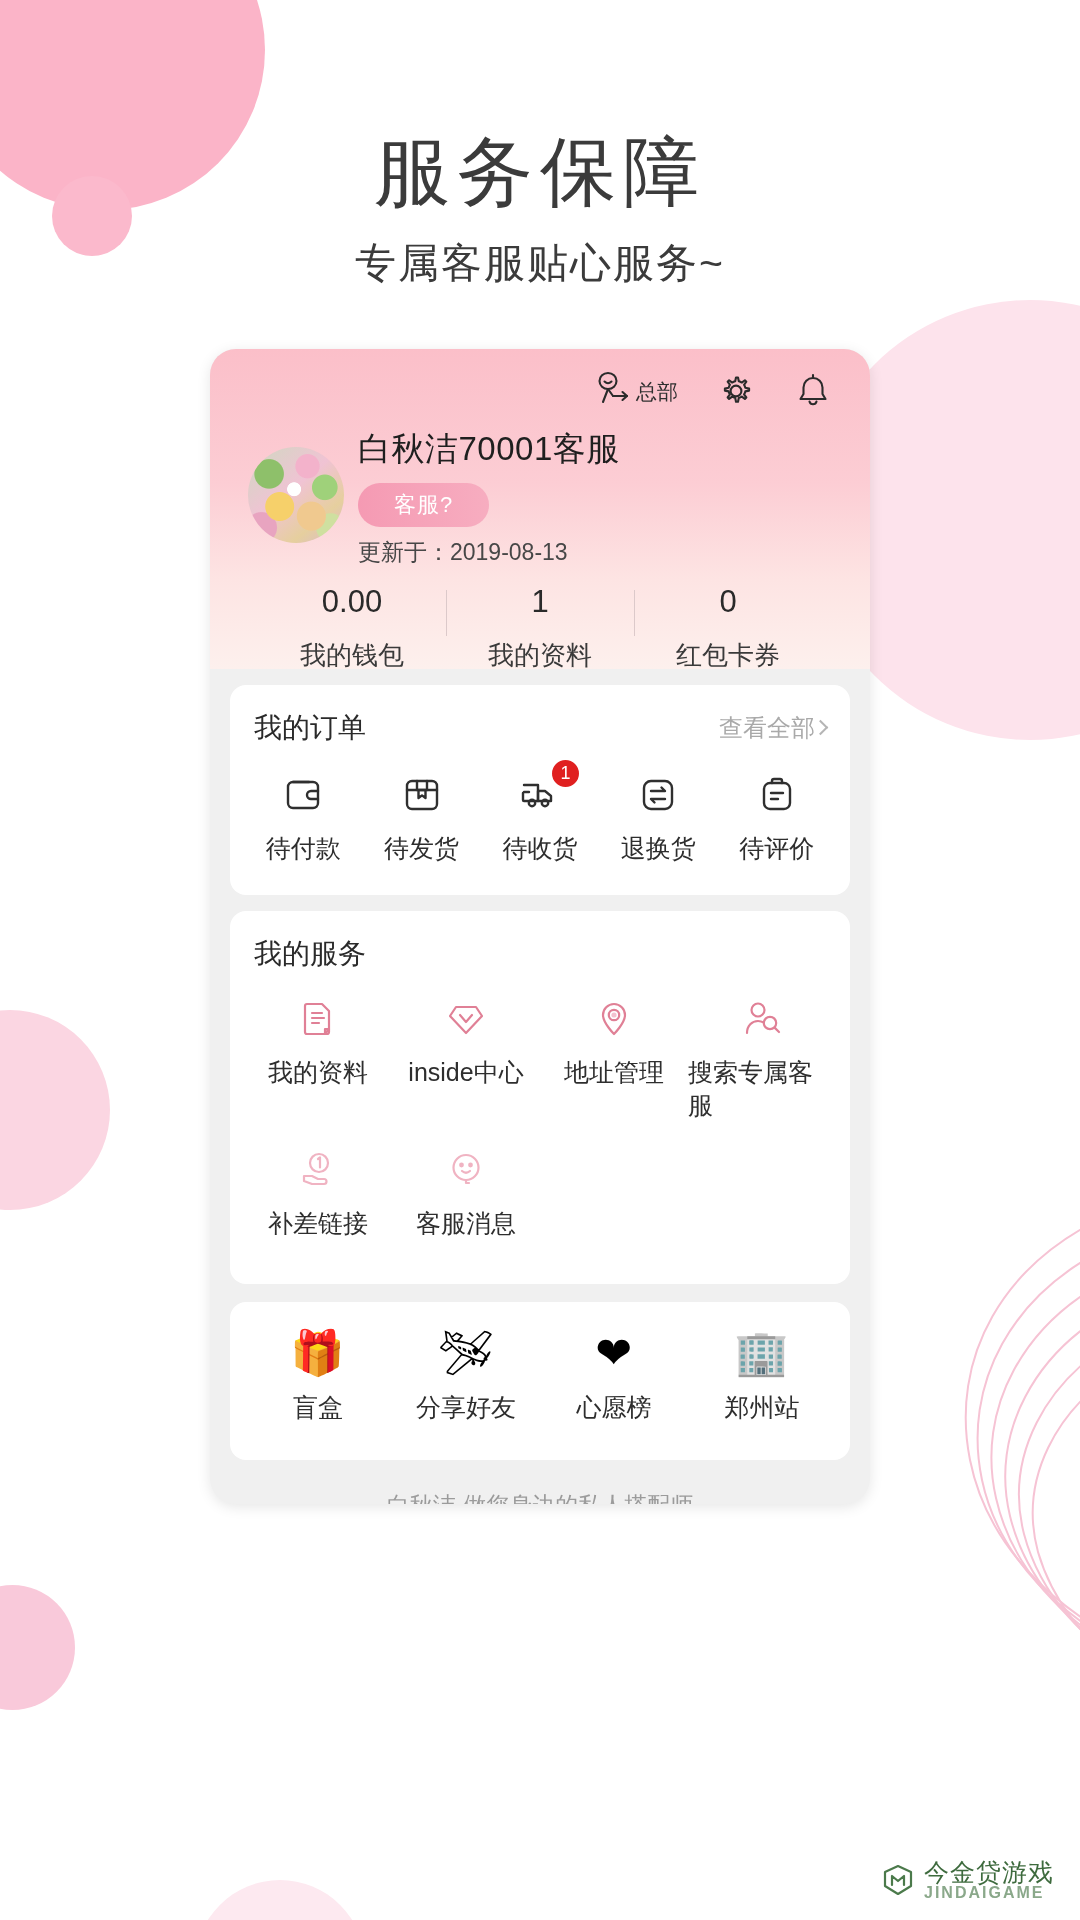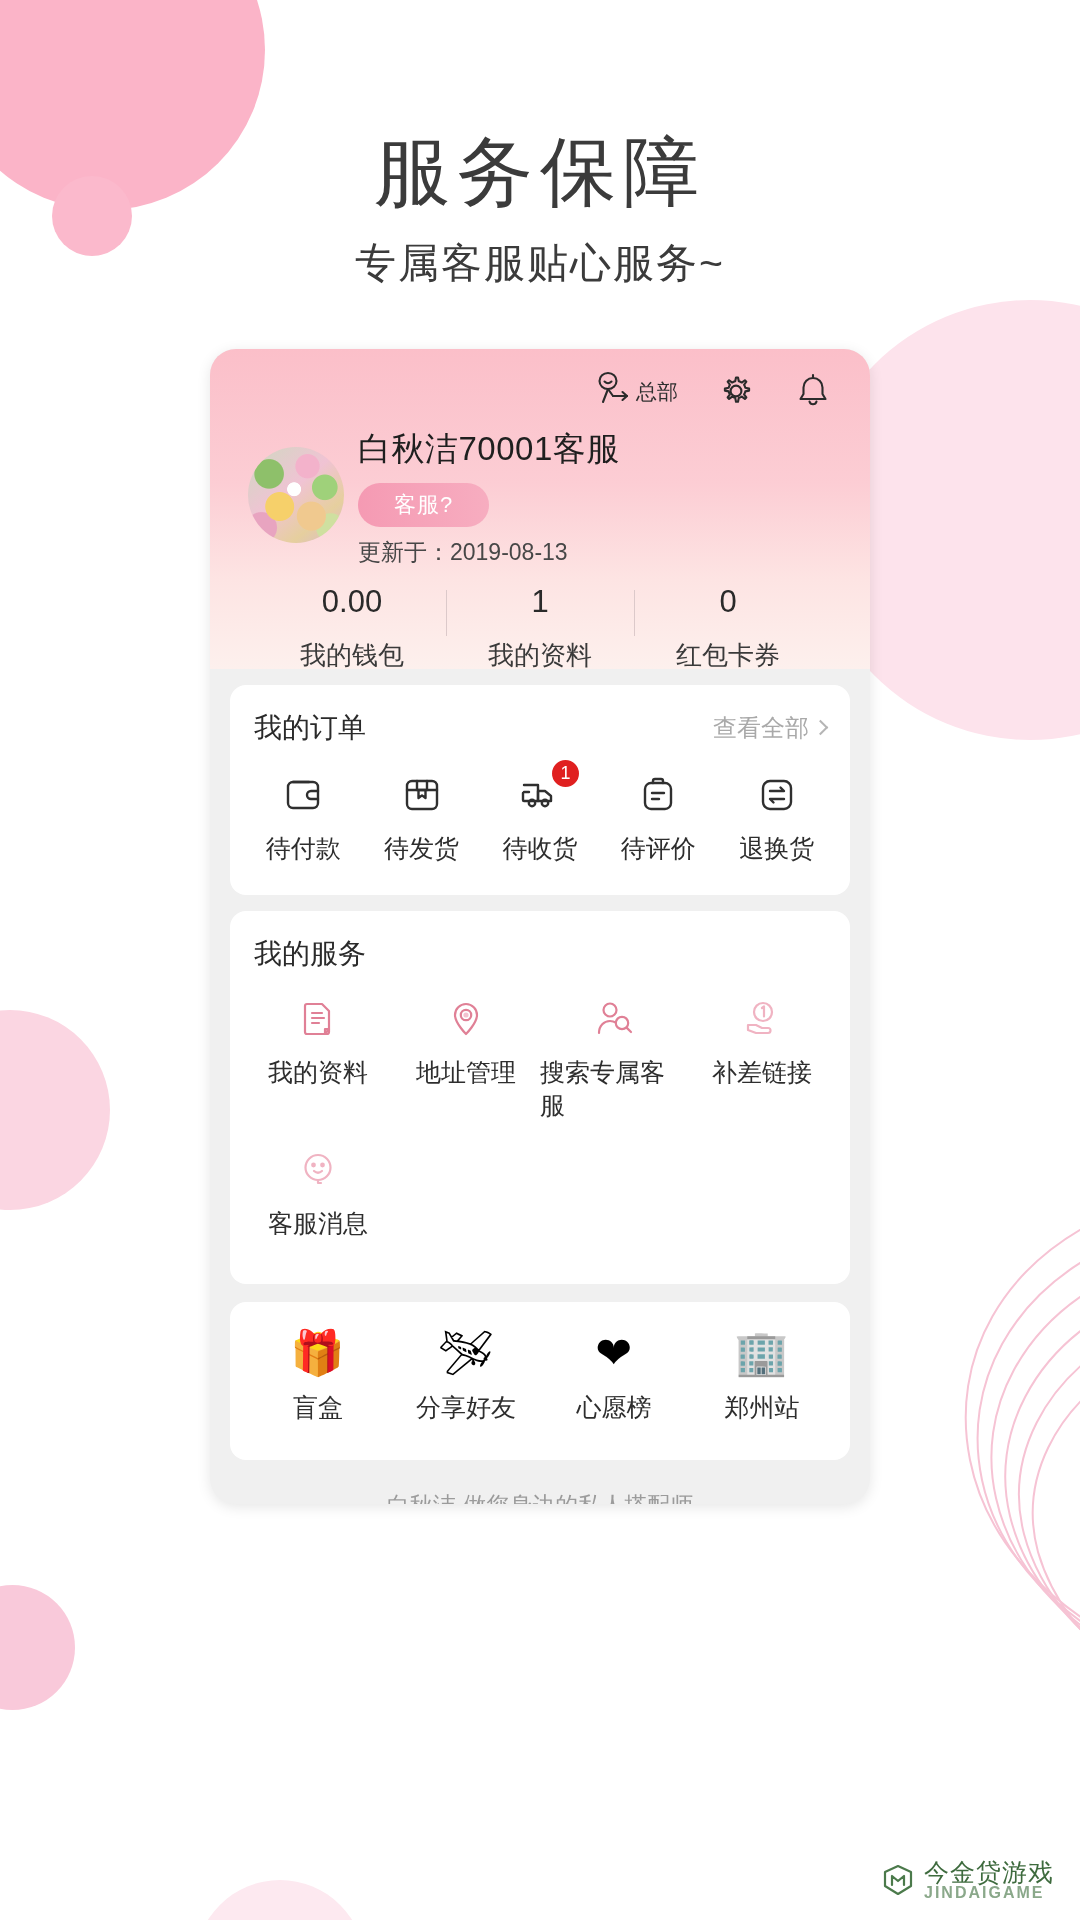--- a/index.html
+++ b/index.html
@@ -97,21 +97,21 @@
 
   .panel {
     background: #fff; border-radius: 16px;
     margin: 16px 20px 0; padding: 0 10px;
   }
   .panel-head {
     display: flex; justify-content: space-between; align-items: center;
     padding: 24px 14px 18px;
   }
   .panel-title { font-size: 28px; color: #2a2a2a; }
-  .view-all { display: flex; align-items: center; gap: 6px; font-size: 24px; color: #a9a9a9; }
+  .view-all { display: flex; align-items: center; font-size: 24px; color: #a9a9a9; }
   .chev { width: 11px; height: 11px; border-right: 2px solid #b5b5b5; border-top: 2px solid #b5b5b5; transform: rotate(45deg); }
 
   .grid5 { display: flex; padding: 4px 4px 30px; }
   .grid4 { display: flex; flex-wrap: wrap; padding: 2px 4px 22px; }
   .cell { flex: 0 0 20%; display: flex; flex-direction: column; align-items: center; gap: 13px; position: relative; }
   .grid4 .cell { flex: 0 0 25%; margin-bottom: 22px; }
   .cell .lab { font-size: 25px; color: #2e2e2e; }
   .cell .ico { position: relative; width: 50px; height: 50px; display: flex; align-items: center; justify-content: center; }
   .cell .ico.emoji { font-size: 44px; line-height: 1; }
   .dot {
@@ -290,41 +290,41 @@
           </svg>
           <span class="dot">1</span>
         </span>
         <span class="lab">待收货</span>
       </div>
 
       <div class="cell">
         <span class="ico">
           <svg width="48" height="48" viewBox="0 0 48 48">
             <g stroke="#2f2f2f" fill="none" stroke-width="2.4" stroke-linecap="round" stroke-linejoin="round">
+              <rect x="10" y="11" width="28" height="28" rx="7"></rect>
+              <path d="M17 21 h14 l-3.5 -3.5"></path>
+              <path d="M31 29 h-14 l3.5 3.5"></path>
+            </g>
+          </svg>
+        </span>
+        <span class="lab">退换货</span>
+      </div>
+
+      <div class="cell">
+        <span class="ico">
+          <svg width="48" height="48" viewBox="0 0 48 48">
+            <g stroke="#2f2f2f" fill="none" stroke-width="2.4" stroke-linecap="round" stroke-linejoin="round">
               <rect x="11" y="13" width="26" height="26" rx="6"></rect>
               <path d="M19 13 v-2 a2 2 0 0 1 2 -2 h6 a2 2 0 0 1 2 2 v2"></path>
               <path d="M18 23 h12"></path>
               <path d="M18 29 h7"></path>
             </g>
           </svg>
         </span>
         <span class="lab">待评价</span>
-      </div>
-
-      <div class="cell">
-        <span class="ico">
-          <svg width="48" height="48" viewBox="0 0 48 48">
-            <g stroke="#2f2f2f" fill="none" stroke-width="2.4" stroke-linecap="round" stroke-linejoin="round">
-              <rect x="10" y="11" width="28" height="28" rx="7"></rect>
-              <path d="M17 21 h14 l-3.5 -3.5"></path>
-              <path d="M31 29 h-14 l3.5 3.5"></path>
-            </g>
-          </svg>
-        </span>
-        <span class="lab">退换货</span>
       </div>
     </div>
   </div>
 
   <div class="panel">
     <div class="panel-head">
       <div class="panel-title">我的服务</div>
     </div>
     <div class="grid4">
 
@@ -336,20 +336,31 @@
               <path d="M17 18 h10"></path>
                 <path d="M17 23 h12"></path>
                 <path d="M17 28 h7"></path>
               <path d="M30 39 l4 -5 h-4 z" fill="#fbe4ea"></path>
             </g>
           </svg>
         </span>
         <span class="lab">我的资料</span>
       </div>
 
+      <div class="cell">
+        <span class="ico">
+          <svg width="46" height="46" viewBox="0 0 46 46">
+            <g class="icon-pink">
+              <path d="M13 12 h20 l6 9 -16 17 -16 -17 z"></path>
+              <path d="M17 20 l6 7 6 -7"></path>
+            </g>
+          </svg>
+        </span>
+        <span class="lab">inside中心</span>
+      </div>
 
       <div class="cell">
         <span class="ico">
           <svg width="46" height="46" viewBox="0 0 46 46">
             <g class="icon-pink">
               <path d="M23 9 a11 11 0 0 1 11 11 c0 8 -11 19 -11 19 s-11 -11 -11 -19 A11 11 0 0 1 23 9 z"></path>
               <circle cx="23" cy="20" r="5.2"></circle>
               <circle cx="23" cy="20" r="2.6" fill="#f3c2cf" stroke="none"></circle>
             </g>
           </svg>

